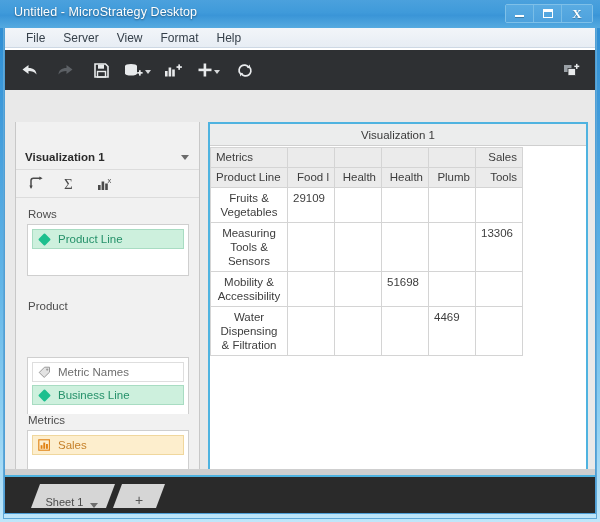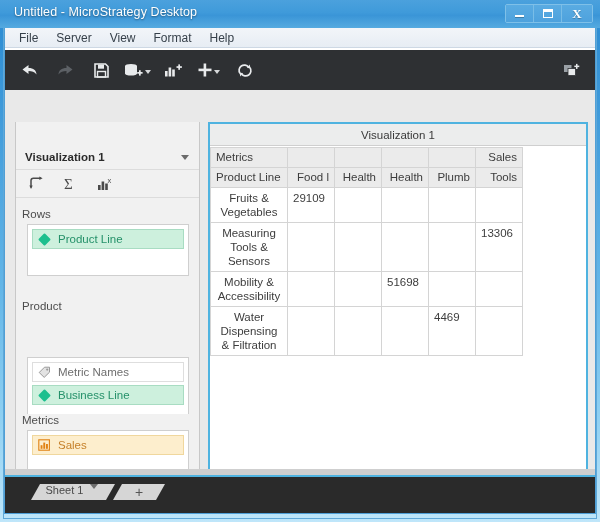--- a/index.html
+++ b/index.html
@@ -73,21 +73,21 @@
     border: 1px solid #4f9fd6;
     border-top: none;
   }
 
   
   .menubar {
     position: absolute; left: 0; top: 0; width: 590px; height: 20px;
     background: linear-gradient(180deg,#f2f5f9 0%,#e7edf4 100%);
     border-bottom: 1px solid #cdd8e4;
     display: flex; align-items: center;
-    padding-left: 5px;
+    padding-left: 12px;
     text-align: center;
   }
   .menu-item {
     font-size: 12px; color: #36404a;
     padding: 2px 9px;
     white-space: nowrap;
   }
 
   
   .toolbar {
@@ -171,21 +171,21 @@
   }
   .mini-icon { width: 18px; height: 18px; display:flex; align-items:center; justify-content:center; }
 
   .shelf {
     position: absolute; left: 11px;
     width: 183px;
     background: #f1f1f1;
   }
   .shelf-label {
     font-size: 11.5px; color: #4d4d4d;
-    margin-left: 6px; margin-bottom: 4px;
+    margin-left: 12px; margin-bottom: 4px;
     display: block;
   }
   .shelf-box {
     margin-left: 11px; width: 162px;
     background: #ffffff;
     border: 1px solid #cfcfcf;
     padding: 4px;
   }
   .chip {
     height: 20px;
@@ -272,23 +272,23 @@
   col.c-rowhdr { width: 77px; }
   col.c-data { width: 47px; }
 
   
   .sheetbar {
     position: absolute; left: 0; bottom: 0; width: 590px; height: 38px;
     background: #2a2a2a;
     border-top: 2px solid #4fb3e0;
   }
   .sheet-tab {
-    position: absolute; top: 7px; height: 16px;
+    position: absolute; top: 7px; height: 24px;
     background: #d6d6d6;
-    display: flex; align-items: flex-start; justify-content: center;
+    display: flex; align-items: flex-end; justify-content: center;
     font-size: 11px; color: #4a4a4a;
   }
   .sheet-tab.s1 {
     left: 26px; width: 84px;
     clip-path: polygon(9px 0, 100% 0, calc(100% - 9px) 100%, 0 100%);
     padding-right: 2px;
   }
   .sheet-tab.plus {
     left: 108px; width: 52px;
     clip-path: polygon(9px 0, 100% 0, calc(100% - 9px) 100%, 0 100%);

